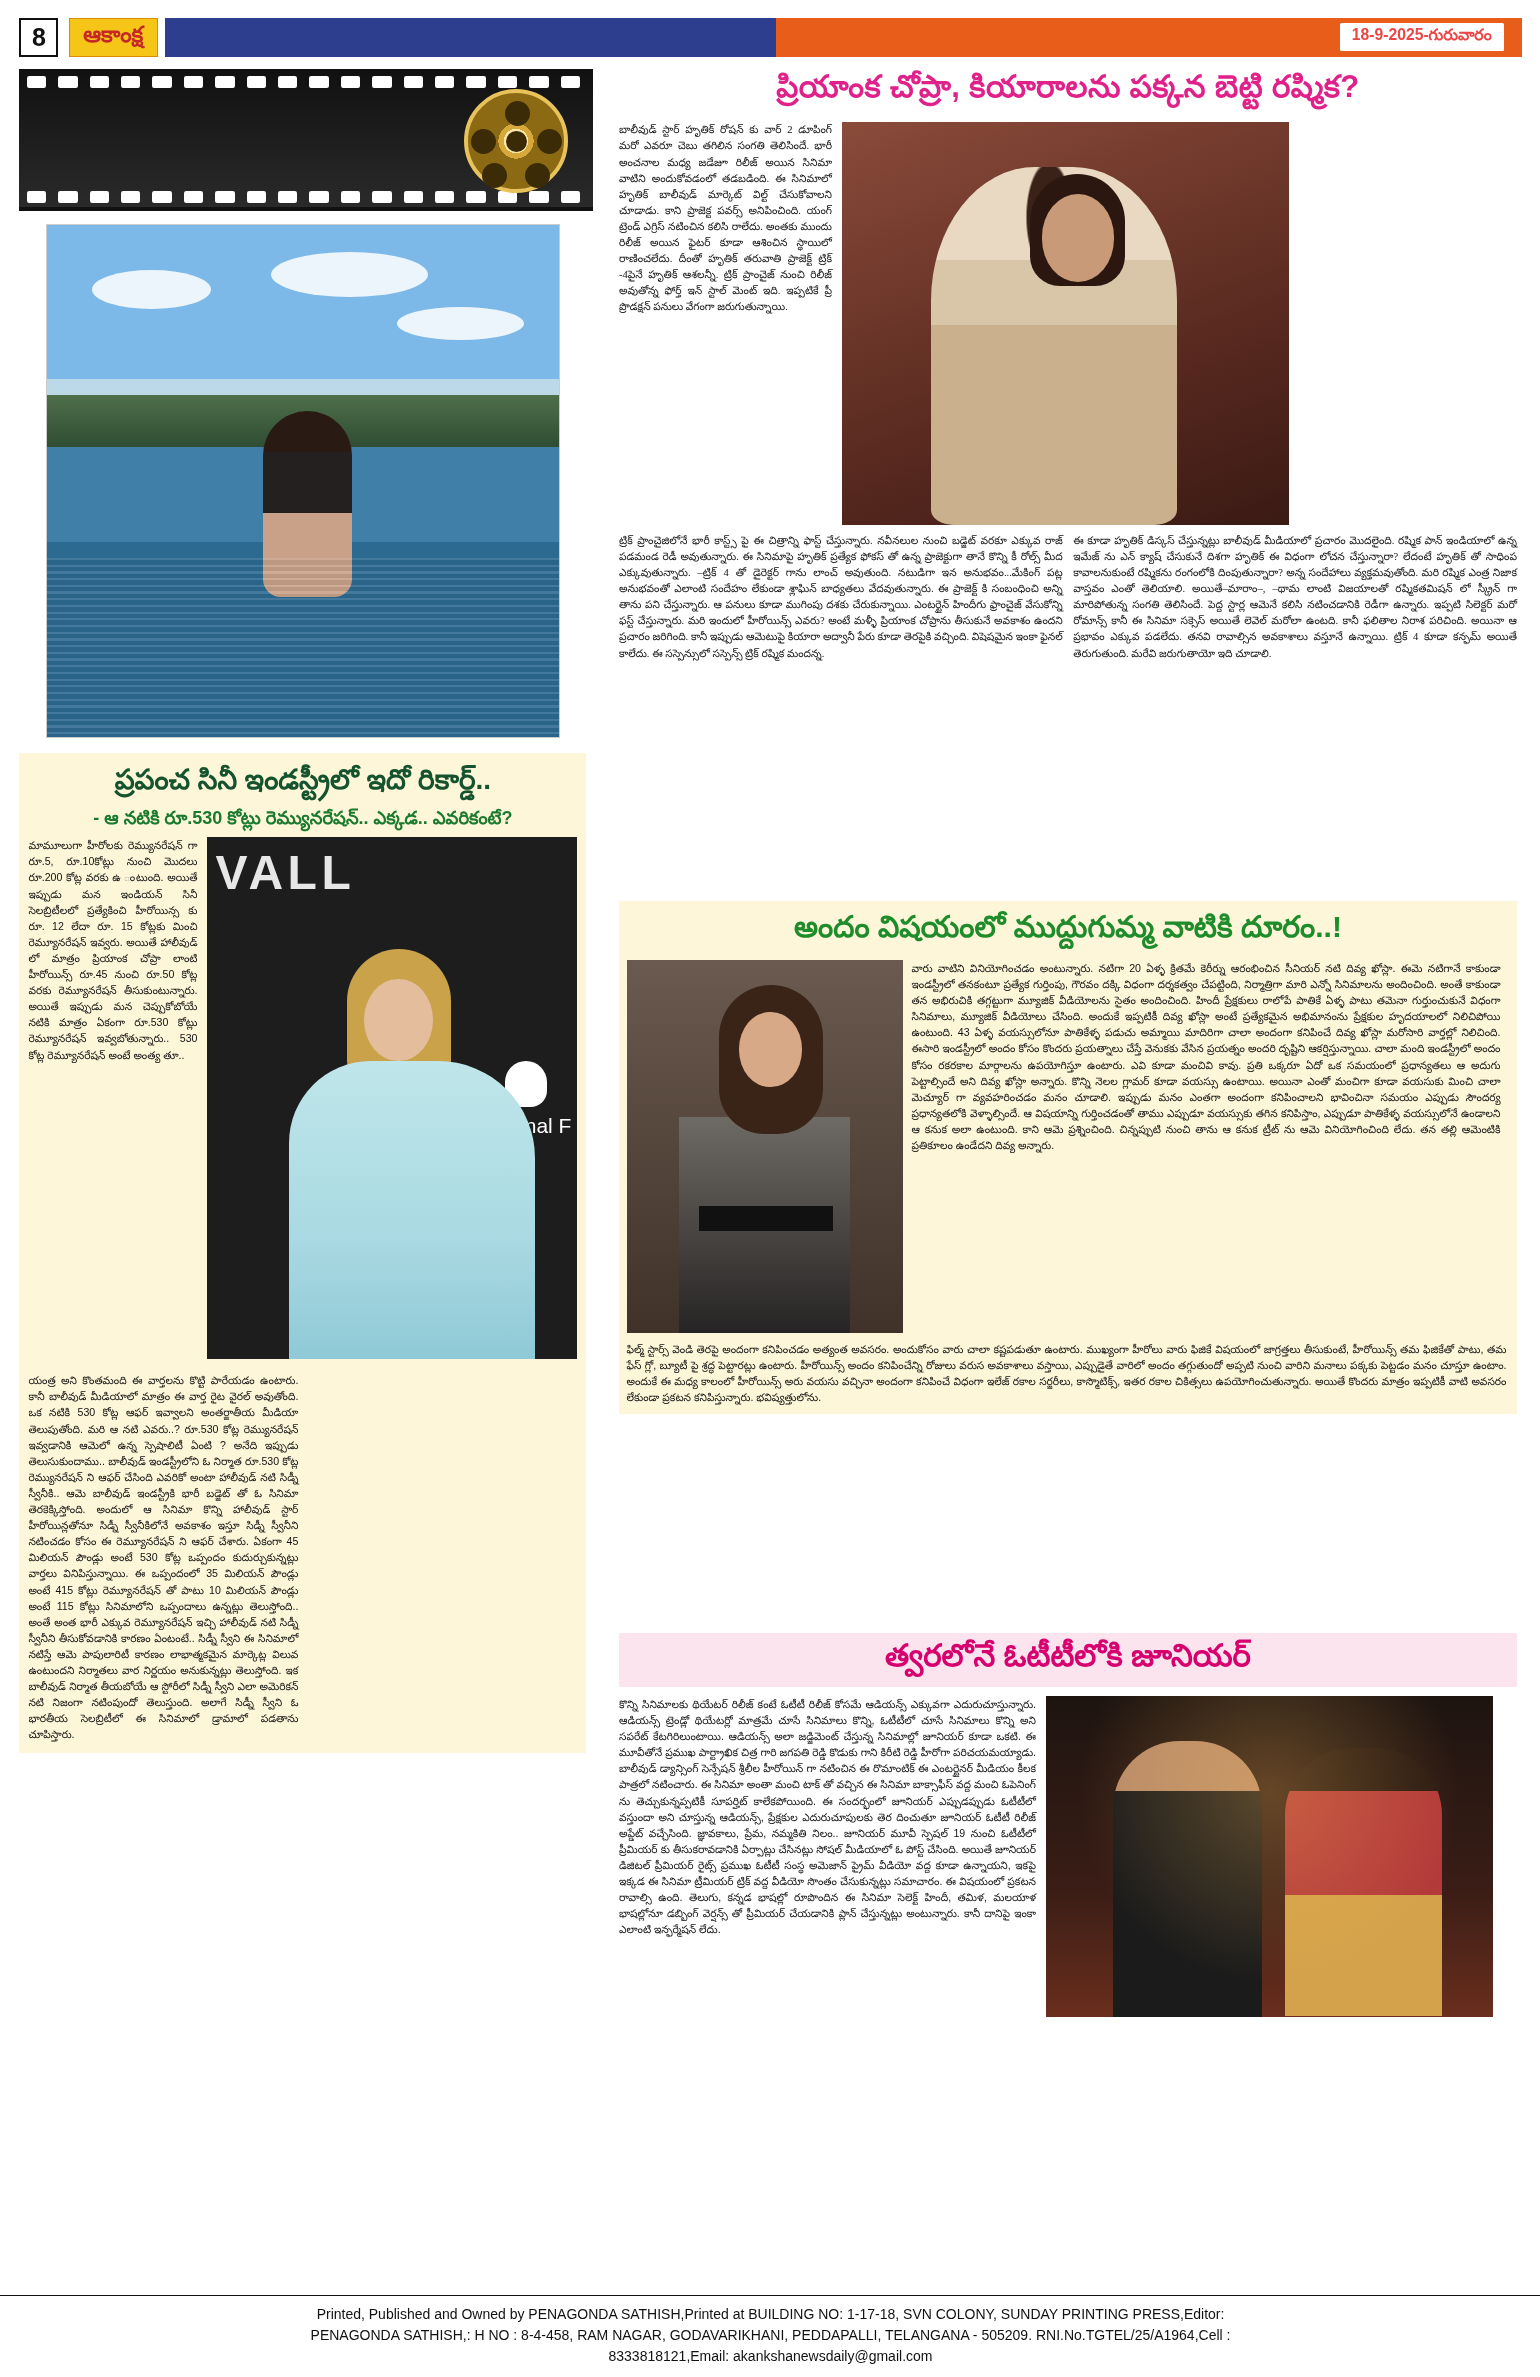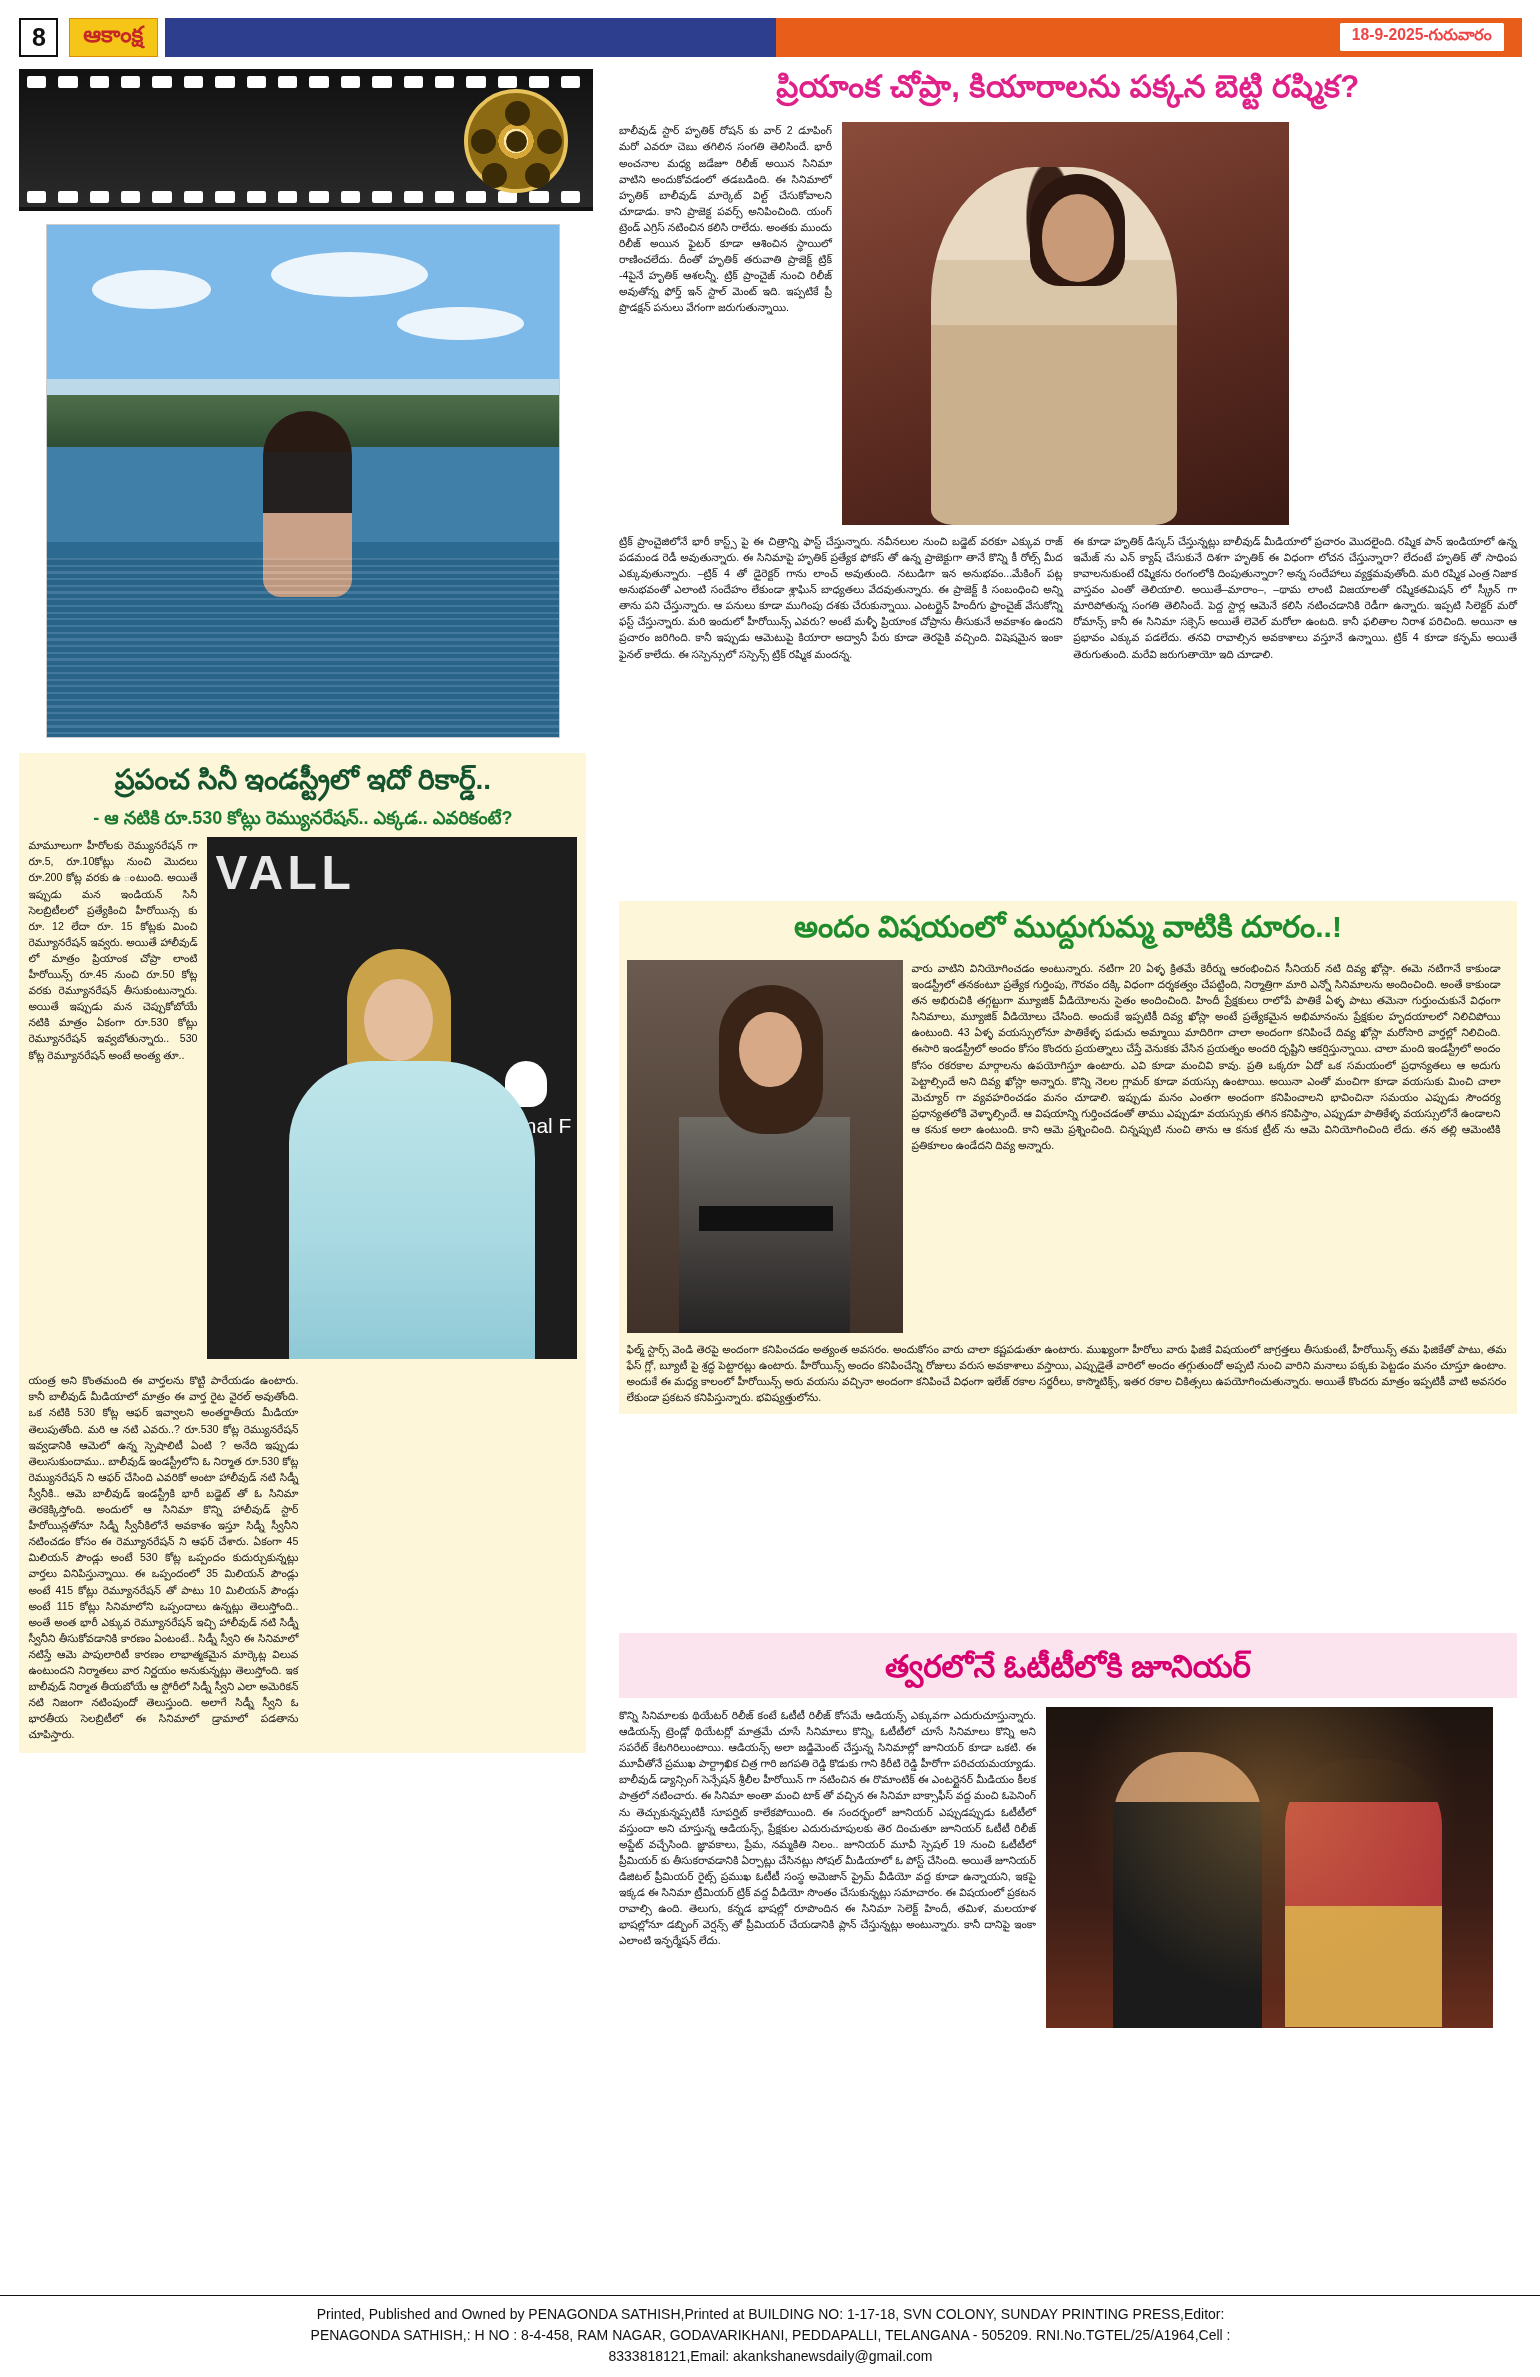--- a/index.html
+++ b/index.html
@@ -128,21 +128,21 @@
   }
   .head-pink {
     font-size:31px;
     font-weight:bold;
     color:#e0218a;
     text-align:center;
     margin:0 0 10.4px 0;
     letter-spacing:0.4px;
   }
   .pk-body { display:flex; gap:10.4px; }
-  .pk-col { width:213px; }
+  .pk-col { width:213px;font-family:Liberation Serif, serif; }
   .pk-photo {
     width:447px; height:403px;
     background:linear-gradient(160deg,#8a4b3a,#5a2a20 60%,#3a1a14);
     position:relative;
     overflow:hidden;
   }
   .pk-photo .figure {
     position:absolute; left:89px; top:45px; width:246px; height:358px;
     background:
       radial-gradient(ellipse at 48% 14%, #3a2218 0 12%, transparent 13%),
@@ -274,21 +274,21 @@
   .bt-caption { width:276px; }
 
   
   .story-ott {
     position:absolute;
     left:619px; top:1633px;
     width:898px;
   }
   .head-ott-band {
     background:#fce4ef;
-    padding:16px 0 6px 0;
+    padding:5px 0 6px 0;
   }
   .head-magenta {
     font-size:31px; font-weight:bold; color:#d6006e; text-align:center; margin:0;
   }
   .ott-body { display:flex; gap:10.4px; margin-top:9px; }
   .ott-col { width:417px; }
   .ott-photo {
     width:447px; height:321px;
     background:linear-gradient(180deg,#1d1410,#3a1d16 60%,#6a2e1d);
     position:relative; overflow:hidden;

